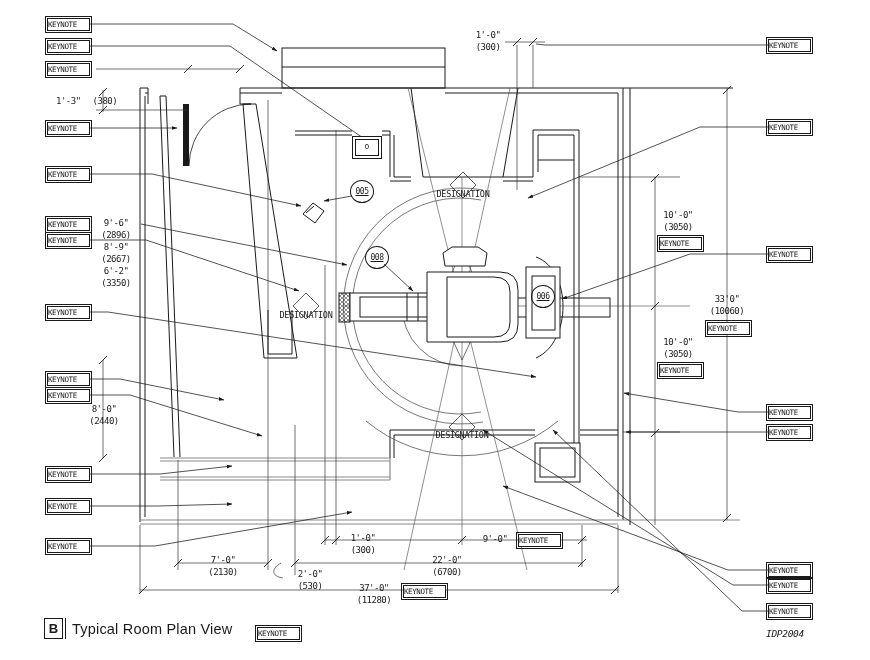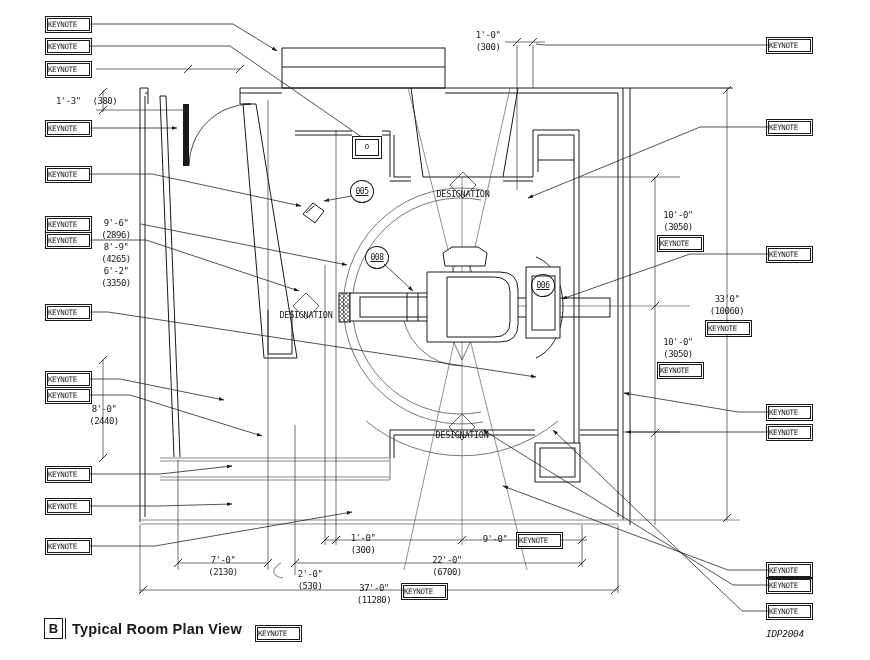--- a/index.html
+++ b/index.html
@@ -15,21 +15,21 @@
   .marker{position:absolute;width:22px;height:21px;border:1px solid #1a1a1a;border-radius:50%;
           background:transparent;font-size:8px;line-height:21px;text-align:center;letter-spacing:-0.5px;z-index:4;text-decoration:underline;}
   .obox{position:absolute;left:352px;top:136px;width:28px;height:21px;border:1px solid #1a1a1a;background:#fff;z-index:3;}
   .obox .inner{position:absolute;left:2px;top:2px;right:2px;bottom:2px;border:1px solid #1a1a1a;
                font-size:8px;line-height:14px;text-align:center;}
   .titleblock{position:absolute;left:44px;top:618px;display:flex;align-items:center;z-index:5;
               font-family:"Liberation Sans", sans-serif;}
   .b-box{width:17px;height:19px;border:1.3px solid #1a1a1a;font-weight:bold;font-size:13px;
          text-align:center;line-height:19px;}
   .b-sep{width:1px;height:21px;background:#1a1a1a;margin-left:2px;}
-  .t-title{margin-left:6px;font-weight:bold;font-size:14.5px;letter-spacing:0.2px;}
+  .t-title{margin-left:6px;font-weight:normal;font-size:14.5px;letter-spacing:0.2px;}
   .sheet{position:absolute;left:766px;top:628px;font-size:9.5px;letter-spacing:-0.3px;z-index:4;font-style:italic;}
 </style>
 </head>
 <body>
 
 <div id="stage">
 
 <svg id="plan-svg" width="870" height="660" viewBox="0 0 870 660">
   <defs>
     <marker id="arr" markerWidth="8" markerHeight="6" refX="7" refY="2.5" orient="auto">
@@ -206,21 +206,21 @@
 
 <div class="dim" style="left:460px;top:29px;width:56px">
   <span class="row">1'-0"</span>
   <span class="row">(300)</span>
 </div>
 
 <div class="dim" style="left:92px;top:217px;width:48px">
   <span class="row">9'-6"</span>
   <span class="row">(2896)</span>
   <span class="row">8'-9"</span>
-  <span class="row">(4265)</span>
+  <span class="row">(2667)</span>
   <span class="row">6'-2"</span>
   <span class="row">(3350)</span>
 </div>
 
 <div class="dim" style="left:78px;top:403px;width:52px">
   <span class="row">8'-0"</span>
   <span class="row">(2440)</span>
 </div>
 
 <div class="dim" style="left:647px;top:209px;width:62px">
@@ -266,21 +266,21 @@
   <span class="row">37'-0"</span>
   <span class="row">(11280)</span>
 </div>
 
 <div class="desig" style="left:421px;top:181px">DESIGNATION</div>
 <div class="desig" style="left:264px;top:302px">DESIGNATION</div>
 <div class="desig" style="left:420px;top:422px">DESIGNATION</div>
 
 <div class="marker" style="left:350px;top:180px">005</div>
 <div class="marker" style="left:365px;top:246px">008</div>
-<div class="marker" style="left:531px;top:274px">006</div>
+<div class="marker" style="left:531px;top:285px">006</div>
 
 <div class="obox">
   <div class="inner">o</div>
 </div>
 
 <div class="titleblock">
   <div class="b-box">B</div>
   <div class="b-sep"></div>
   <div class="t-title">Typical Room Plan View</div>
 </div>

